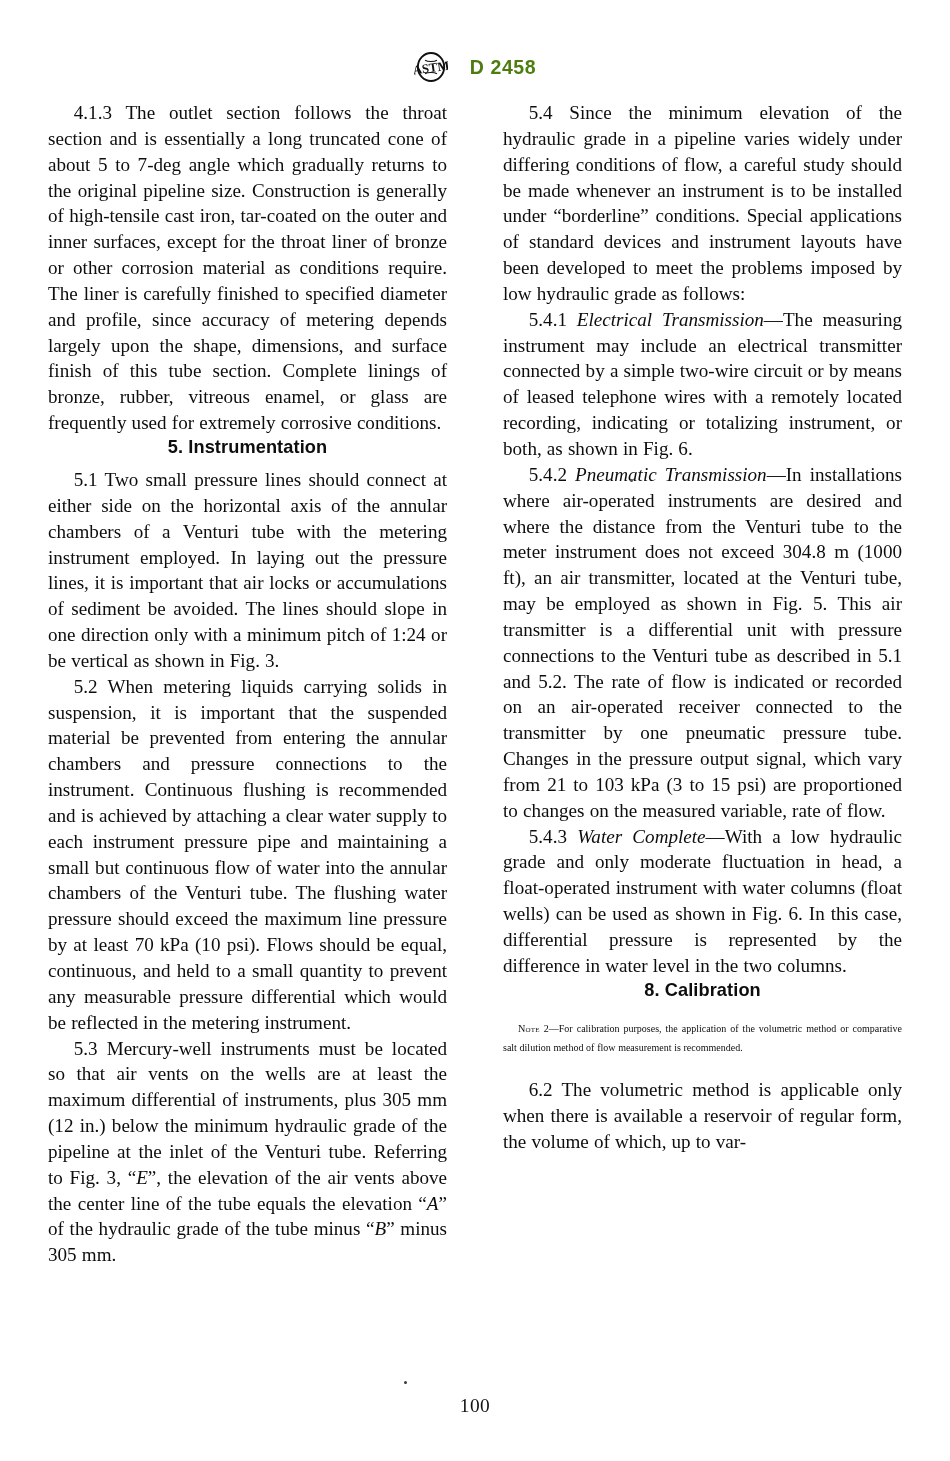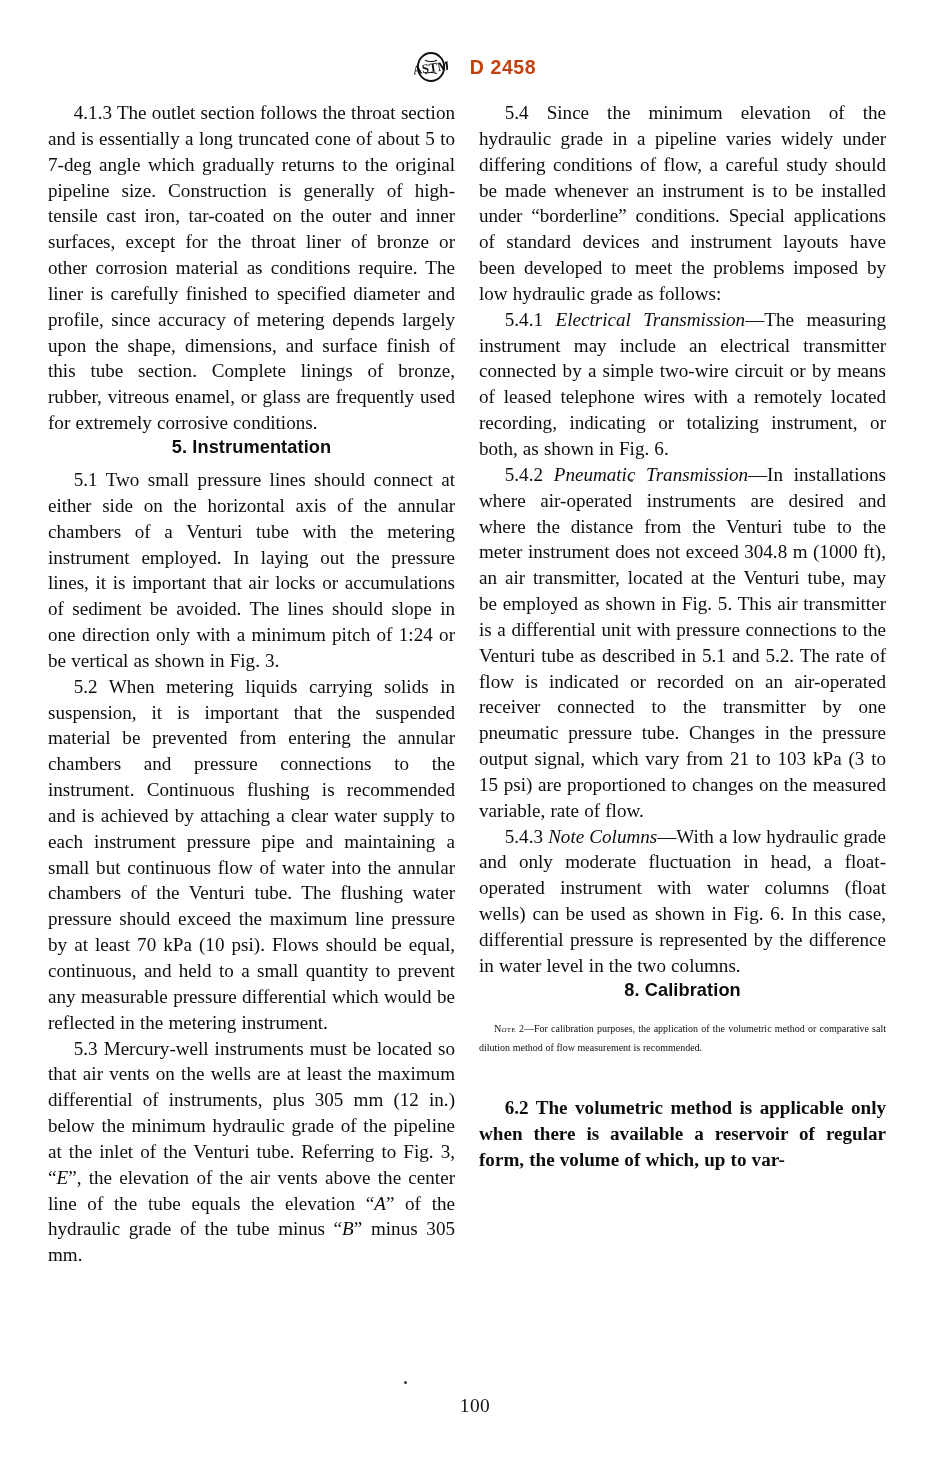--- a/index.html
+++ b/index.html
@@ -41,37 +41,37 @@
   .astm-logo {
     width: 34px;
     height: 34px;
     display: block;
   }
   .header-designation {
     font-family: "Liberation Sans", "DejaVu Sans", sans-serif;
     font-weight: bold;
     font-size: 19.5px;
     letter-spacing: 0.6px;
-    color: #c2410c;
+    color: #4d7c0f;
     white-space: nowrap;
   }
 
   
   .columns {
     position: absolute;
     left: 48px;
     top: 100px;
     width: 854px;
     display: flex;
     gap: 0;
   }
   .col {
     width: 407px;
   }
-  .col-left { margin-right: 24px; }
+  .col-left { margin-right: 56px; }
   .col-right { width: 407px; }
 
   p {
     margin: 0;
     font-size: 19.1px;
     line-height: 25.85px;
     text-align: justify;
     text-justify: inter-word;
     -webkit-hyphens: none;
     hyphens: none;
@@ -107,21 +107,21 @@
     font-variant: small-caps;
     font-size: 1.02em;
     letter-spacing: 0.2px;
   }
 
   em, .ital {
     font-style: italic;
   }
 
   .big-gap { margin-top: 38px; }
-  .mid-gap { margin-top: 38px; font-weight: bold; }
+  .mid-gap { margin-top: 20px; }
 
   
   .speck {
     position: absolute;
     left: 404px;
     top: 1381px;
     width: 3px;
     height: 3px;
     background: #3a3a3a;
     border-radius: 50%;
@@ -180,21 +180,21 @@
     </div>
 
     <div class="col col-right">
 
       <p class="indent">5.4 Since the minimum elevation of the hydraulic grade in a pipeline varies widely under differing conditions of flow, a careful study should be made whenever an instrument is to be installed under “borderline” conditions. Special applications of standard devices and instrument layouts have been developed to meet the problems imposed by low hydraulic grade as follows:</p>
 
       <p class="indent"><span>5.4.1 </span><em>Electrical Transmission</em><span>—The measuring instrument may include an electrical transmitter connected by a simple two-wire circuit or by means of leased telephone wires with a remotely located recording, indicating or totalizing instrument, or both, as shown in Fig. 6.</span></p>
 
       <p class="indent"><span>5.4.2 </span><em>Pneumatic Transmission</em><span>—In installations where air-operated instruments are desired and where the distance from the Venturi tube to the meter instrument does not exceed 304.8 m (1000 ft), an air transmitter, located at the Venturi tube, may be employed as shown in Fig. 5. This air transmitter is a differential unit with pressure connections to the Venturi tube as described in 5.1 and 5.2. The rate of flow is indicated or recorded on an air-operated receiver connected to the transmitter by one pneumatic pressure tube. Changes in the pressure output signal, which vary from 21 to 103 kPa (3 to 15 psi) are proportioned to changes on the measured variable, rate of flow.</span></p>
 
-      <p class="indent"><span>5.4.3 </span><em>Note Columns</em><span>—With a low hydraulic grade and only moderate fluctuation in head, a float-operated instrument with water columns (float wells) can be used as shown in Fig. 6. In this case, differential pressure is represented by the difference in water level in the two columns.</span></p>
+      <p class="indent"><span>5.4.3 </span><em>Water Complete</em><span>—With a low hydraulic grade and only moderate fluctuation in head, a float-operated instrument with water columns (float wells) can be used as shown in Fig. 6. In this case, differential pressure is represented by the difference in water level in the two columns.</span></p>
 
       <h2 class="section-head big-gap">8. Calibration</h2>
 
 
       <p class="note"><span class="smallcaps">Note</span><span> 2</span><span>—For calibration purposes, the application of the volumetric method or comparative salt dilution method of flow measurement is recommended.</span></p>
 
       <p class="indent mid-gap">6.2 The volumetric method is applicable only when there is available a reservoir of regular form, the volume of which, up to var-</p>
 
     </div>
   </div>

